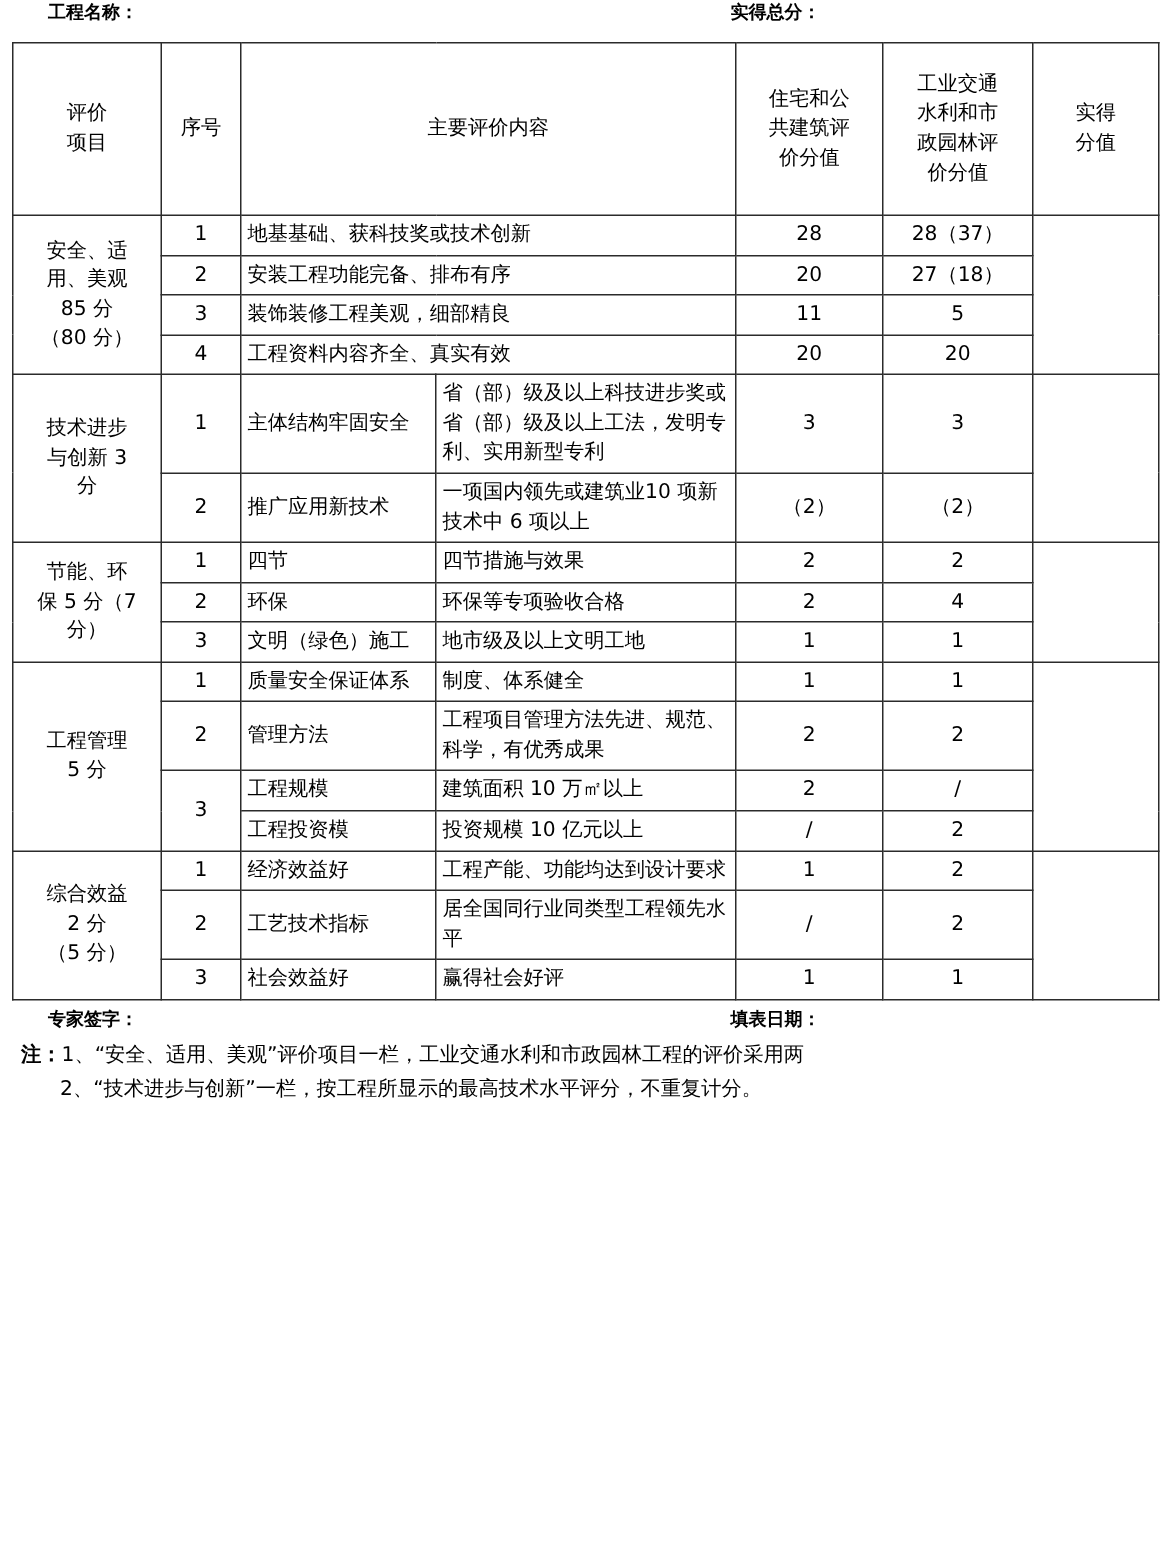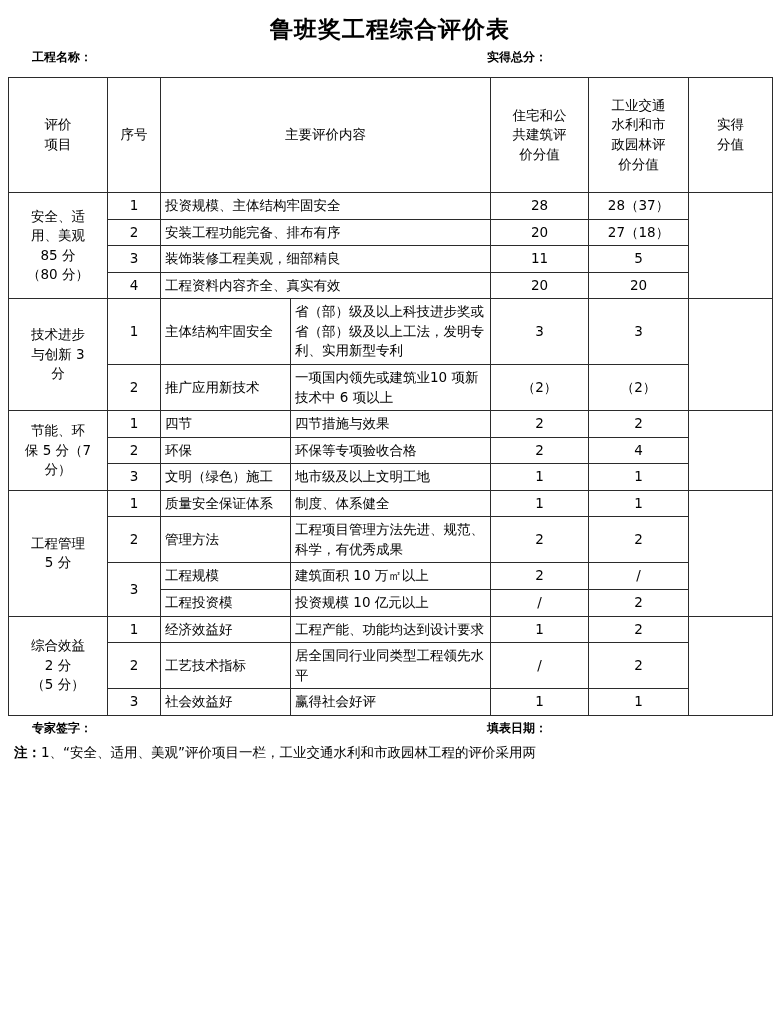--- a/index.html
+++ b/index.html
@@ -94,21 +94,20 @@
   .sig-right { margin-left: 395px; }
   .note-line { font-size: 13.5px; }
   .note-line.indent { text-indent: 26px; }
   .note-lead { font-weight: bold; }
 </style>
 </head>
 <body>
 
 <div class="page">
 
-  <div class="doc-title">鲁班奖工程综合评价表</div>
 
   <div class="meta-row">
     <span class="meta-left">工程名称：</span>
     <span class="meta-right">实得总分：</span>
   </div>
 
   <table class="main">
     <colgroup>
       <col style="width:99px">
       <col style="width:53px">
@@ -123,21 +122,21 @@
           <td class="cat">评价<br>项目</td>
           <td class="num">序号</td>
           <td class="content c-center" colspan="2">主要评价内容</td>
           <td class="score">住宅和公<br>共建筑评<br>价分值</td>
           <td class="score">工业交通<br>水利和市<br>政园林评<br>价分值</td>
           <td class="score">实得<br>分值</td>
         </tr>
         <tr>
           <td class="cat" rowspan="4">安全、适<br>用、美观<br>85 分<br>（80 分）</td>
           <td class="num">1</td>
-          <td class="content" colspan="2">投资规模、主体结构牢固安全</td>
+          <td class="content" colspan="2">地基基础、获科技奖或技术创新</td>
           <td class="score">28</td>
           <td class="score">28（37）</td>
           <td class="score blank" rowspan="4"></td>
         </tr>
         <tr>
           <td class="num">2</td>
           <td class="content" colspan="2">安装工程功能完备、排布有序</td>
           <td class="score">20</td>
           <td class="score">27（18）</td>
         </tr>
@@ -247,15 +246,16 @@
       </tbody>
   </table>
 
   <div class="sig-row">
     <span class="sig-left">专家签字：</span>
     <span class="sig-right">填表日期：</span>
   </div>
 
   <div class="note-block">
     <div class="note-line"><span class="note-lead">注：</span><span>1、“安全、适用、美观”评价项目一栏，工业交通水利和市政园林工程的评价采用两</span></div>
+    <div class="note-line indent">2、“技术进步与创新”一栏，按工程所显示的最高技术水平评分，不重复计分。</div>
   </div>
 
 </div>
 
 </body></html>

